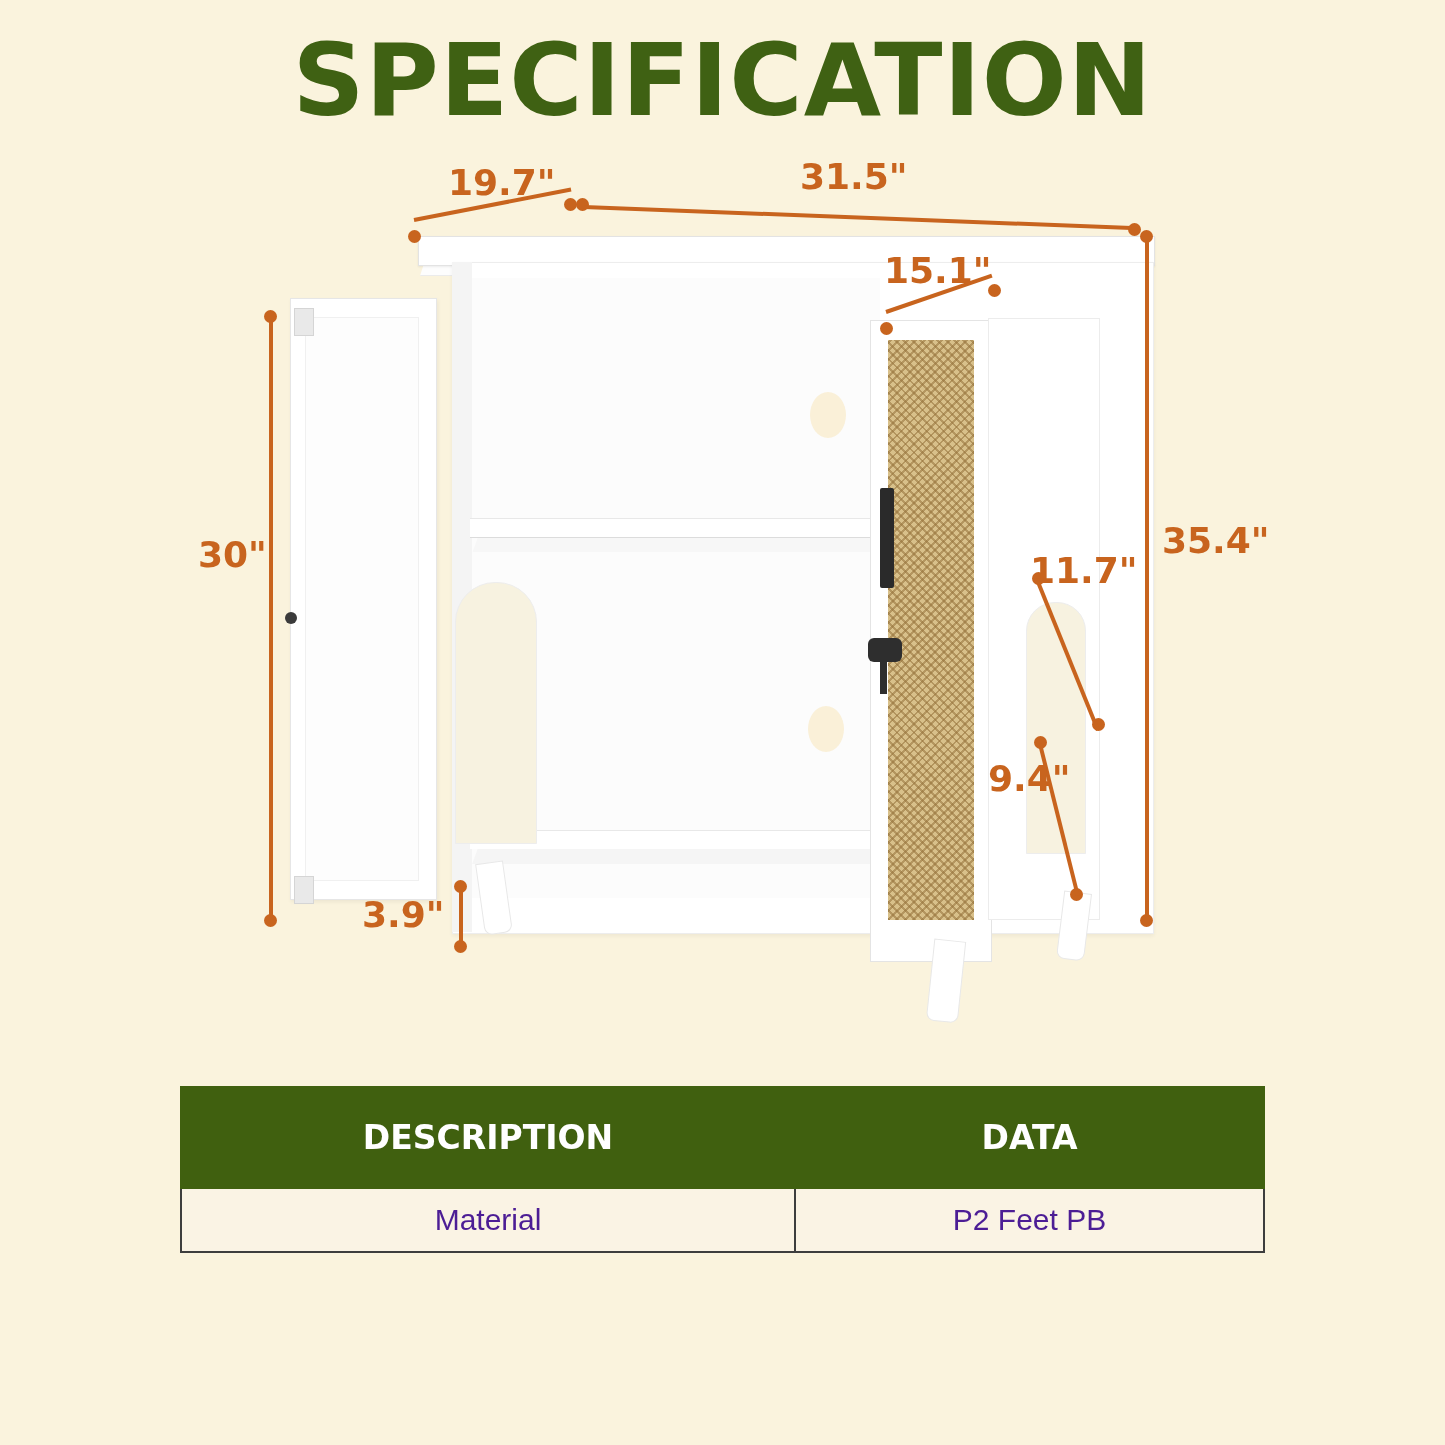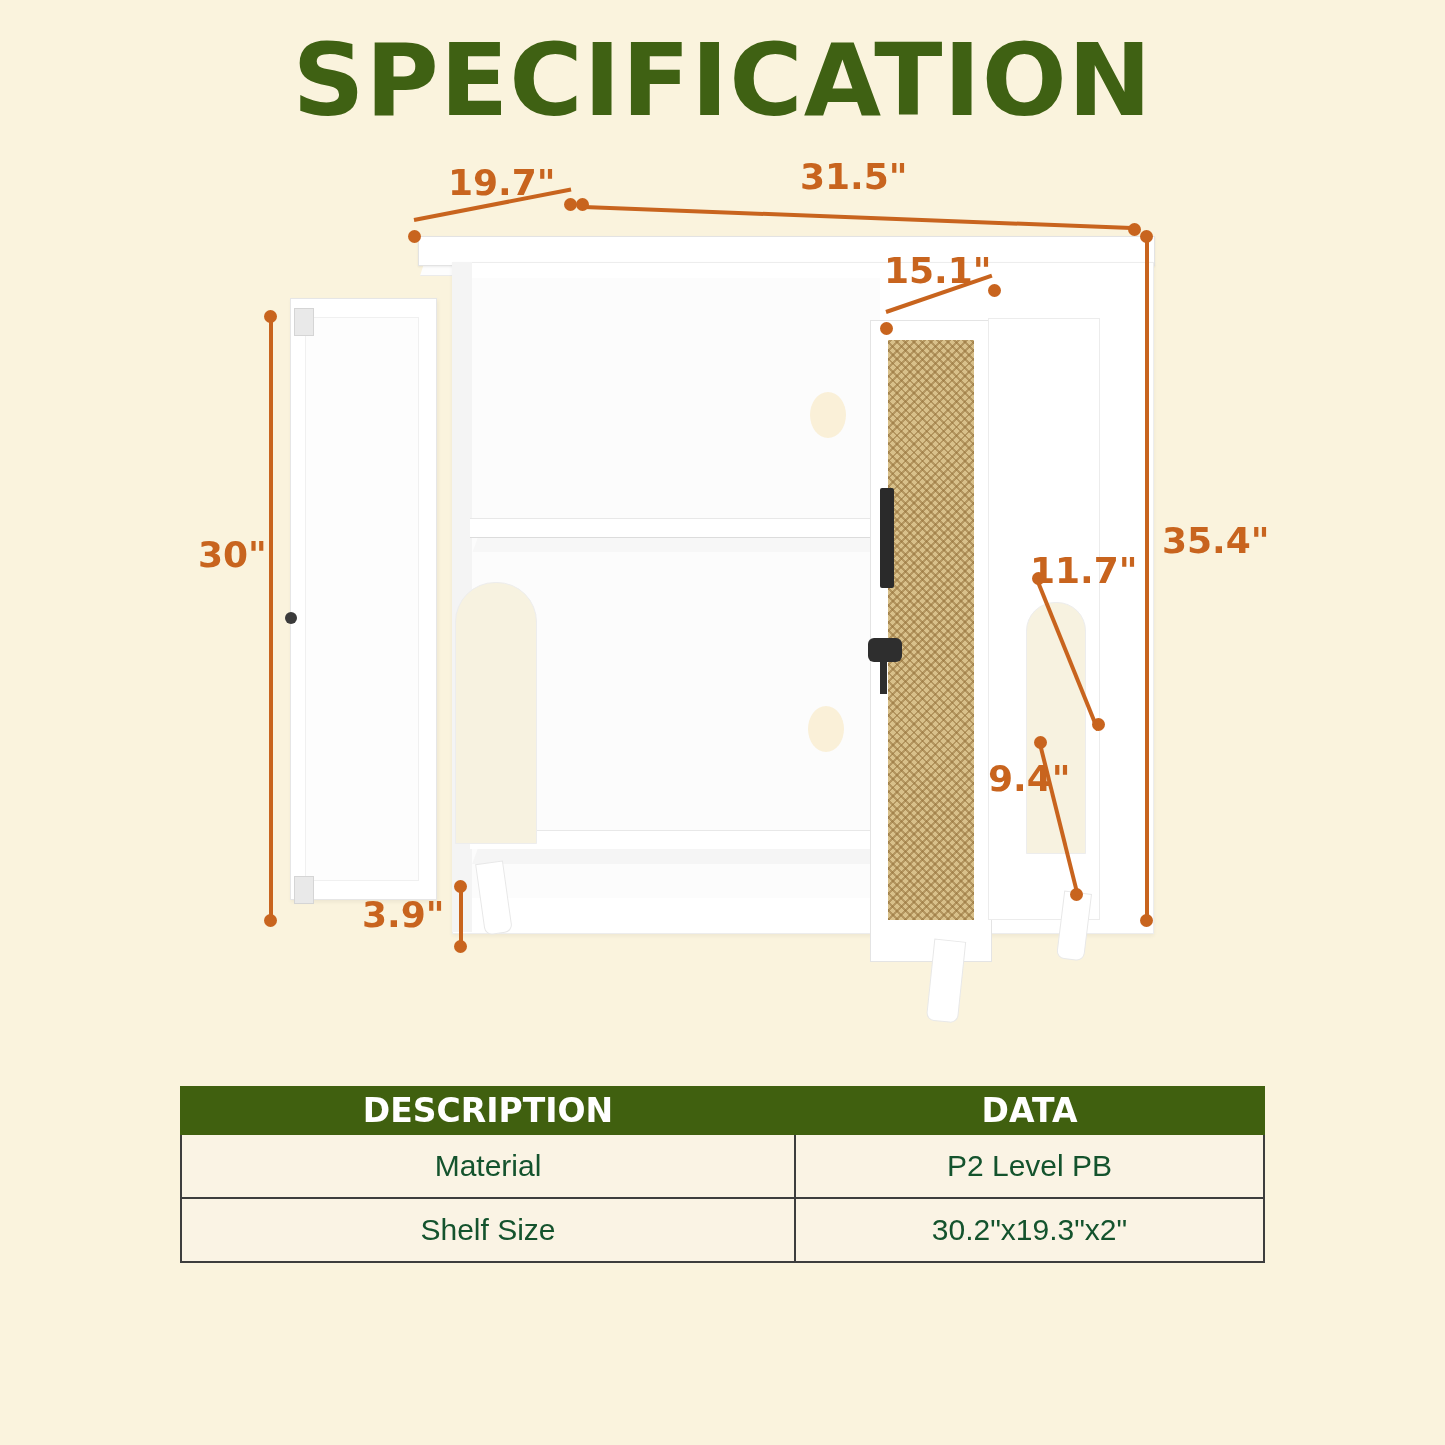--- a/index.html
+++ b/index.html
@@ -299,29 +299,29 @@
     top: 1086px;
     width: 1085px;
     border-collapse: collapse;
     table-layout: fixed;
   }
   .spec-table th {
     background: #40600f;
     color: #ffffff;
     font-size: 33px;
     font-weight: bold;
-    padding: 3px 0;
+    padding: 30px 0;
     text-align: center;
     font-family: "DejaVu Sans", sans-serif;
     border: 2px solid #40600f;
   }
   .spec-table th.desc-col { width: 612px; }
   .spec-table td {
     background: #faf3e4;
-    color: #14532d;
+    color: #4c1d95;
     font-size: 30px;
     padding: 14px 12px;
     text-align: center;
     border: 2px solid #3d3d3d;
   }
 </style>
 </head>
 <body>
 
 <div id="page">
@@ -412,22 +412,18 @@
   <table class="spec-table">
     <thead>
       <tr>
         <th class="desc-col">DESCRIPTION</th>
         <th>DATA</th>
       </tr>
     </thead>
     <tbody>
       <tr>
         <td>Material</td>
-        <td>P2 Level PB</td>
-      </tr>
-      <tr>
-        <td>Shelf Size</td>
-        <td>30.2"x19.3"x2"</td>
+        <td>P2 Feet PB</td>
       </tr>
     </tbody>
   </table>
 
 </div>
 
 </body></html>

